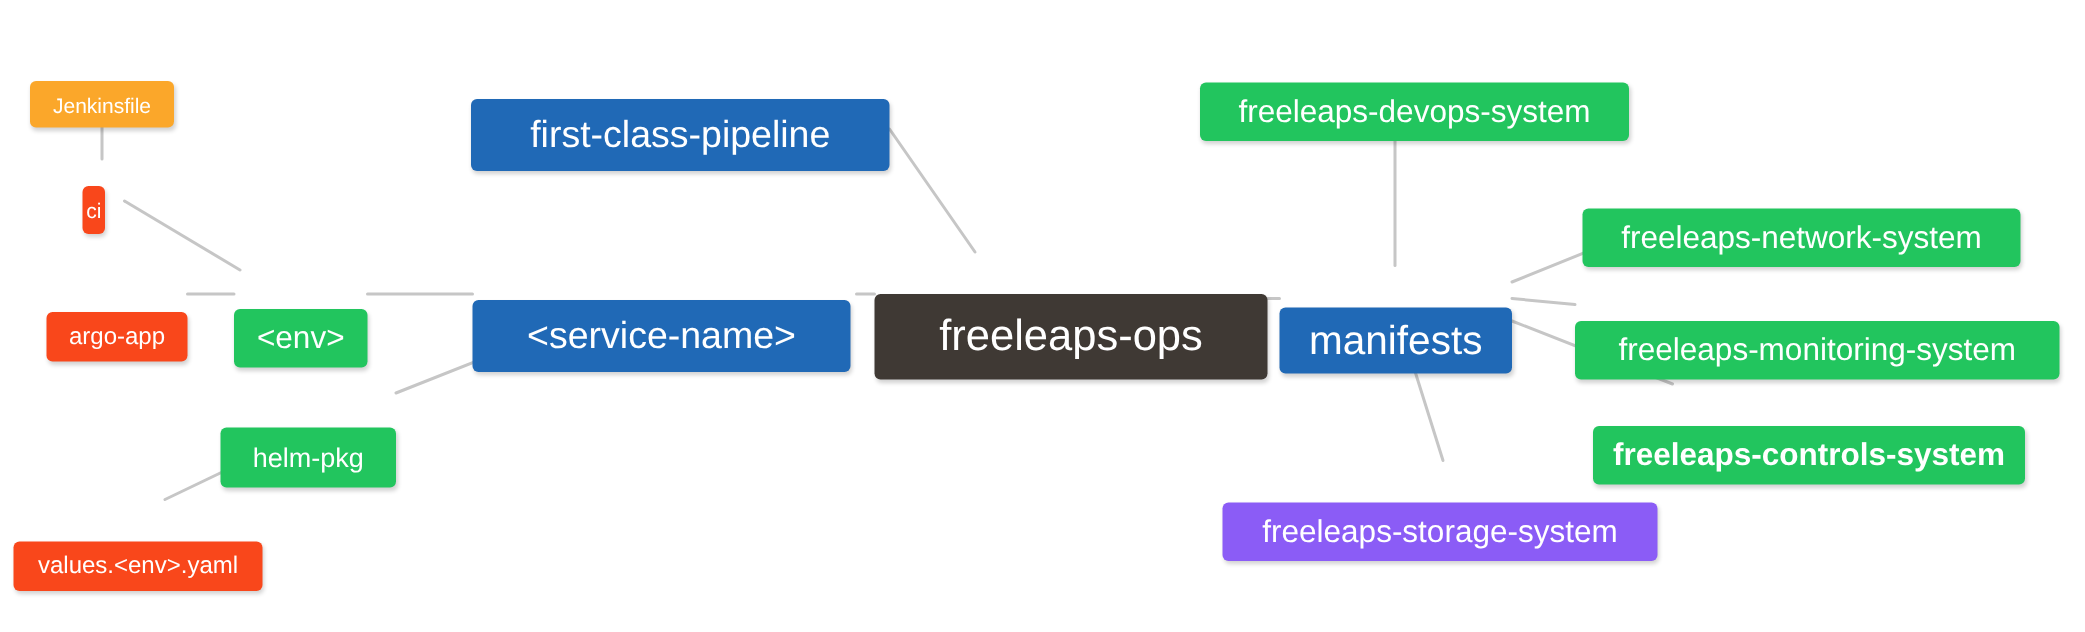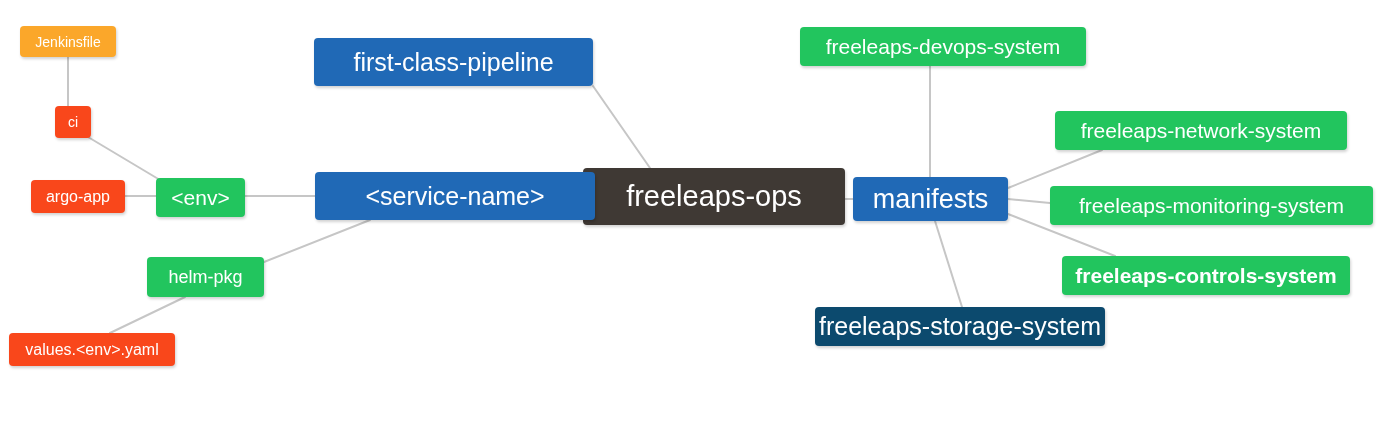--- a/index.html
+++ b/index.html
@@ -30,20 +30,21 @@
     position: absolute;
     box-sizing: border-box;
     display: flex;
     align-items: center;
     justify-content: center;
     color: #ffffff;
     border-radius: 4px;
     white-space: nowrap;
     line-height: 1;
     box-shadow: 1px 2px 3px rgba(0,0,0,0.18);
+    margin-top: 28px;
     -webkit-font-smoothing: antialiased;
   }
   .node .label {
     display: block;
     padding: 0;
     margin: 0;
   }
 </style>
 </head>
 <body>
@@ -62,56 +63,56 @@
       <line x1="930" y1="177" x2="930" y2="66" stroke="#c6c6c6" stroke-width="2" stroke-linecap="round"></line>
       <line x1="1008" y1="188" x2="1102" y2="150" stroke="#c6c6c6" stroke-width="2" stroke-linecap="round"></line>
       <line x1="1008" y1="199" x2="1050" y2="203" stroke="#c6c6c6" stroke-width="2" stroke-linecap="round"></line>
       <line x1="1008" y1="214" x2="1115" y2="256" stroke="#c6c6c6" stroke-width="2" stroke-linecap="round"></line>
       <line x1="935" y1="221" x2="962" y2="307" stroke="#c6c6c6" stroke-width="2" stroke-linecap="round"></line>
     </svg>
   <div id="node-layer">
       <div class="node" style="left: 583px; top: 168px; width: 262px; height: 57px; background: rgb(63, 57, 52); font-size: 29px;">
         <span class="label">freeleaps-ops</span>
       </div>
-      <div class="node" style="left: 315px; top: 172px; width: 280px; height: 48px; background: rgb(32, 105, 182); font-size: 25px;">
+      <div class="node" style="left: 315px; top: 172px; width: 252px; height: 48px; background: rgb(32, 105, 182); font-size: 25px;">
         <span class="label">&lt;service-name&gt;</span>
       </div>
       <div class="node" style="left: 853px; top: 177px; width: 155px; height: 44px; background: rgb(32, 105, 182); font-size: 27px;">
         <span class="label">manifests</span>
       </div>
       <div class="node" style="left: 314px; top: 38px; width: 279px; height: 48px; background: rgb(32, 105, 182); font-size: 25px;">
         <span class="label">first-class-pipeline</span>
       </div>
       <div class="node" style="left: 156px; top: 178px; width: 89px; height: 39px; background: rgb(34, 197, 94); font-size: 21px; text-align: center;">
         <span class="label">&lt;env&gt;</span>
       </div>
       <div class="node" style="left: 147px; top: 257px; width: 117px; height: 40px; background: rgb(34, 197, 94); font-size: 18px;">
         <span class="label">helm-pkg</span>
       </div>
       <div class="node" style="left: 20px; top: 26px; width: 96px; height: 31px; background: rgb(251, 167, 42); font-size: 14px;">
         <span class="label">Jenkinsfile</span>
       </div>
-      <div class="node" style="left: 55px; top: 106px; width: 36px; height: 32px; background: rgb(249, 71, 27); font-size: 14px;">
+      <div class="node" style="left: 55px; top: 96px; width: 15px; height: 32px; background: rgb(249, 71, 27); font-size: 14px;">
         <span class="label">ci</span>
       </div>
       <div class="node" style="left: 31px; top: 180px; width: 94px; height: 33px; background: rgb(249, 71, 27); font-size: 16px; justify-content: center;">
         <span class="label">argo-app</span>
       </div>
       <div class="node" style="left: 9px; top: 333px; width: 166px; height: 33px; background: rgb(249, 71, 27); font-size: 16px;">
         <span class="label">values.&lt;env&gt;.yaml</span>
       </div>
       <div class="node" style="left: 800px; top: 27px; width: 286px; height: 39px; background: rgb(34, 197, 94); font-size: 21px;">
         <span class="label">freeleaps-devops-system</span>
       </div>
       <div class="node" style="left: 1055px; top: 111px; width: 292px; height: 39px; background: rgb(34, 197, 94); font-size: 21px;">
         <span class="label">freeleaps-network-system</span>
       </div>
       <div class="node" style="left: 1050px; top: 186px; width: 323px; height: 39px; background: rgb(34, 197, 94); font-size: 21px;">
         <span class="label">freeleaps-monitoring-system</span>
       </div>
       <div class="node" style="left: 1062px; top: 256px; width: 288px; height: 39px; background: rgb(34, 197, 94); font-size: 21px; font-weight: bold;">
         <span class="label">freeleaps-controls-system</span>
       </div>
-      <div class="node" style="left: 815px; top: 307px; width: 290px; height: 39px; background: #0c4a6e; font-size: 25px;">
+      <div class="node" style="left: 815px; top: 307px; width: 290px; height: 39px; background: #8b5cf6; font-size: 21px;">
         <span class="label">freeleaps-storage-system</span>
       </div>
     </div>
 </div>
 
 </body></html>

